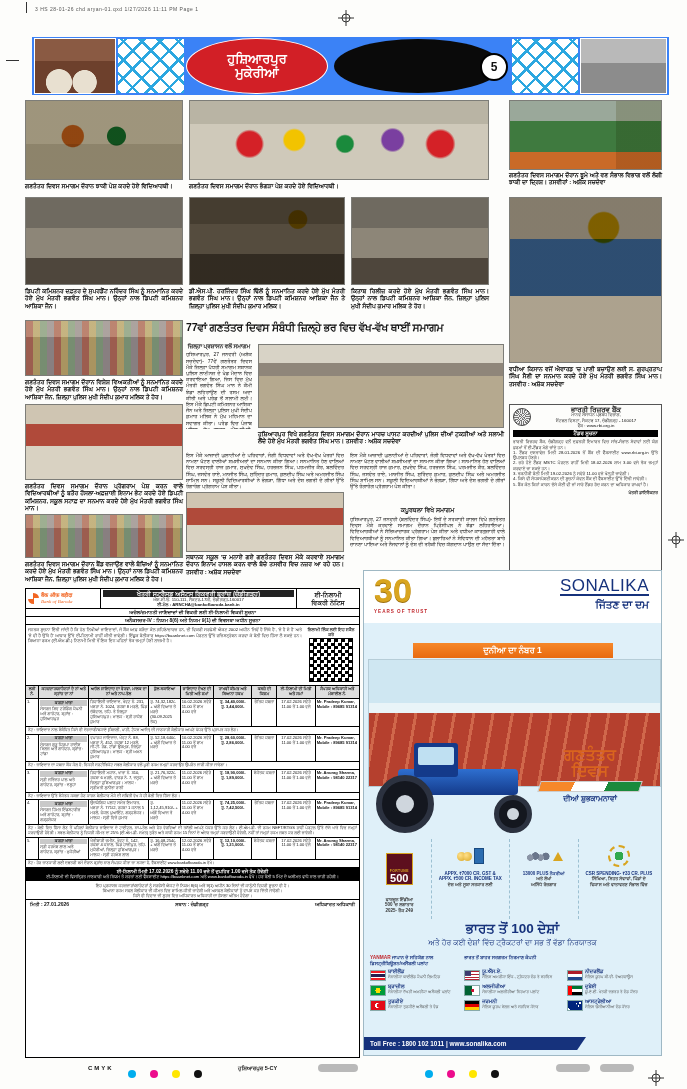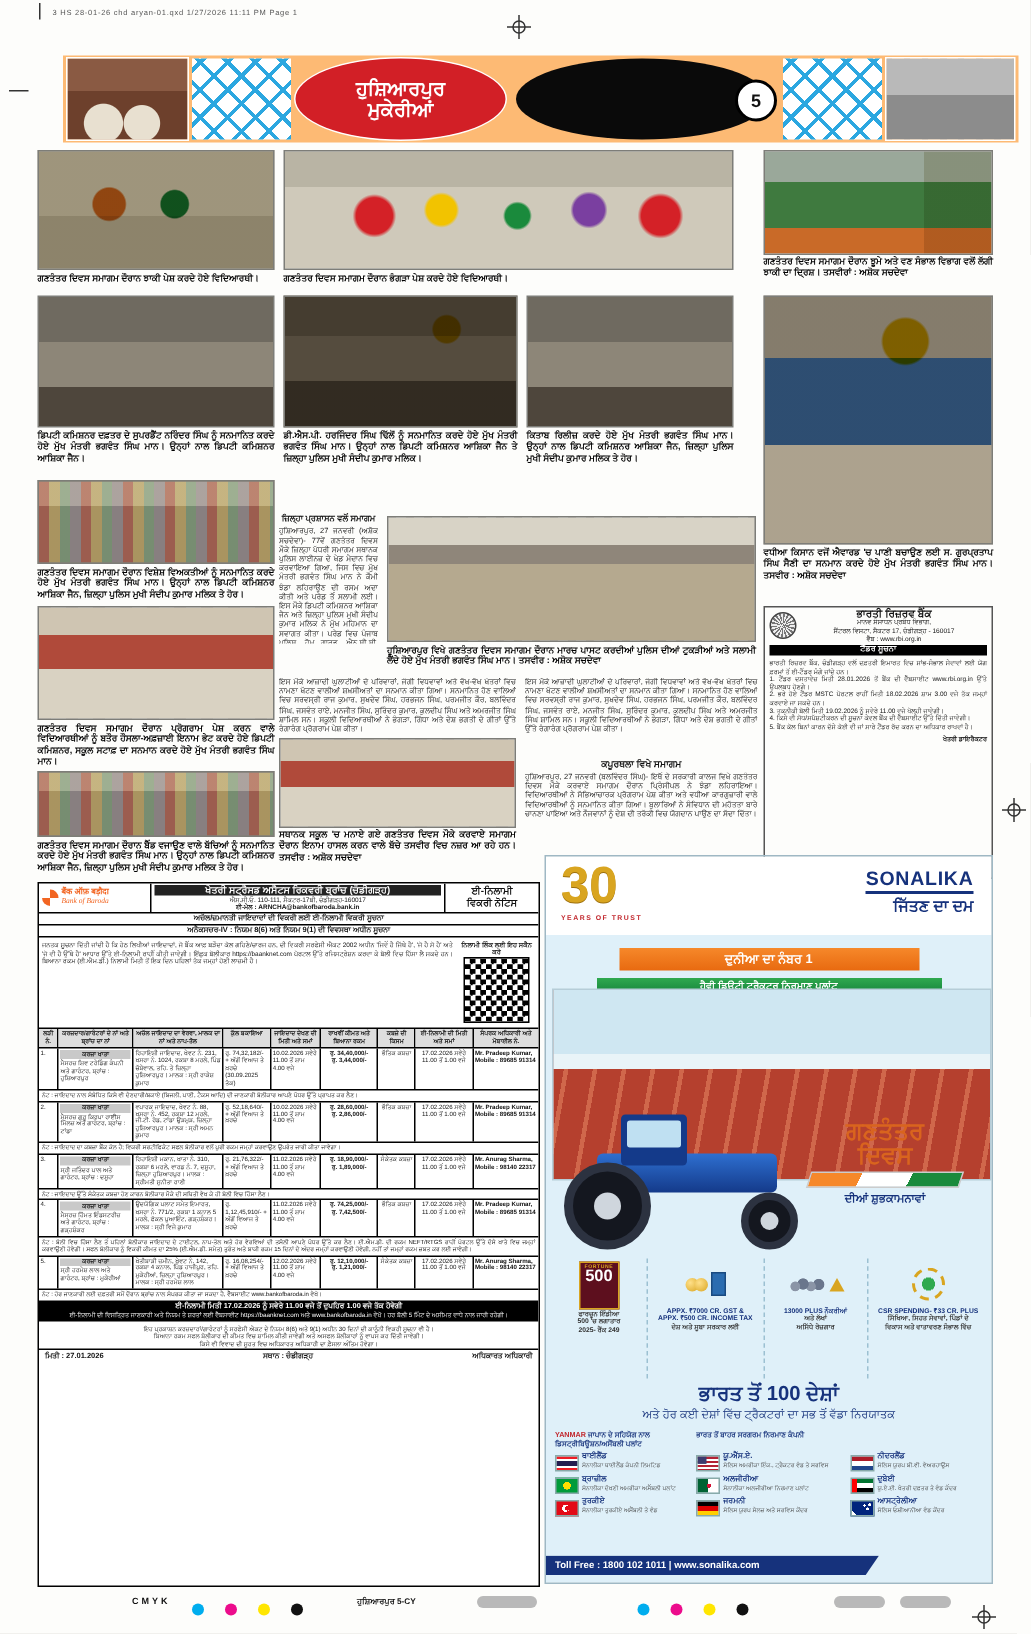--- a/index.html
+++ b/index.html
@@ -32,21 +32,21 @@
     radial-gradient(circle at 70% 25%,#f2c300 0 7%,transparent 8%);background-blend-mode:multiply;background-color:#8d8678;}
   .g-award{background:linear-gradient(180deg,#b8b2a6 0 25%,#3f6fae 25% 60%,#efe8da 60%),
     radial-gradient(circle at 62% 18%,#f2c300 0 9%,transparent 10%);background-blend-mode:multiply;background-color:#b8b2a6;}
   .g-crowd{background:repeating-linear-gradient(90deg,#a33 0 7px,#ca5 7px 14px,#597 14px 21px,#779 21px 28px),
     linear-gradient(180deg,#ddd8ca 0 30%,transparent 30%);background-blend-mode:soft-light;background-color:#8c8375;}
   .g-group{background:linear-gradient(180deg,#cfc5b2 0 25%,#b04a3a 25% 55%,#d9d2c2 55%),
     repeating-linear-gradient(90deg,rgba(90,40,30,.3) 0 8px,transparent 8px 18px);}
   .g-march{background:linear-gradient(180deg,#d8d3c6 0 22%,#8f867a 22% 38%,#b5a98f 38%),
     repeating-linear-gradient(90deg,rgba(70,55,35,.45) 0 5px,transparent 5px 12px);}
   
-  .masthead{left:42px;top:37px;width:637px;height:58px;background:#fdba74;padding:2px;display:flex;align-items:center;gap:2px;}
+  .masthead{left:32px;top:37px;width:637px;height:58px;background:#3b82f6;padding:2px;display:flex;align-items:center;gap:2px;}
   .mh-photo{height:54px;border:1px solid #fff;}
   .mh-arch{width:80px;background:radial-gradient(circle at 30% 80%,#e8e0d0 0 18%,transparent 19%),
     radial-gradient(circle at 62% 80%,#e8e0d0 0 18%,transparent 19%),linear-gradient(180deg,#8a5a43 0 40%,#6d402c 40%);}
   .mh-city{width:85px;background:linear-gradient(180deg,#b9b9b9 0 45%,#8c8c8c 45%),
     repeating-linear-gradient(90deg,rgba(40,40,40,.5) 0 4px,transparent 4px 12px);}
   .mh-diam{height:54px;background-color:#fff;flex:1;
     background-image:repeating-linear-gradient(45deg,#2ba7e0 0 2.5px,transparent 2.5px 13px),
                      repeating-linear-gradient(-45deg,#2ba7e0 0 2.5px,transparent 2.5px 13px);}
   .mh-region{width:140px;height:54px;background:#d21f26;border:1.5px solid #fff;border-radius:50%;
     display:flex;flex-direction:column;justify-content:center;align-items:center;z-index:2;margin-right:-8px;flex:none;}
@@ -98,24 +98,24 @@
   .bk-bar2{font-size:4.2px;line-height:5px;}
   .bk-fine{padding:1.5px 3px;text-align:center;font-size:4.1px;line-height:5px;border-top:1px solid #000;}
   .bk-foot{display:flex;justify-content:space-between;font-weight:700;font-size:5px;padding:1.5px 4px;border-top:1px solid #000;}
   
   .ad{border:1px solid #9fb8c4;background:linear-gradient(180deg,#ffffff 0 52px,#dff0f9 52px);}
   .ad-top{position:absolute;left:0;top:0;width:100%;height:52px;}
   .ad30{position:absolute;left:10px;top:2px;font-size:34px;font-weight:900;color:#d9a520;line-height:34px;
     text-shadow:0 1px 0 #9c6f0e;}
   .ad30l{position:absolute;left:10px;top:38px;font-size:4.6px;font-weight:700;color:#c1272d;letter-spacing:1px;}
   .adbrand{position:absolute;right:12px;top:6px;text-align:right;}
-  .adbrand .b1{font-size:13px;font-weight:700;color:#16327c;letter-spacing:.5px;border-bottom:2.5px solid #16327c;display:inline-block;line-height:17px;}
+  .adbrand .b1{font-size:17px;font-weight:400;color:#16327c;letter-spacing:.5px;border-bottom:2.5px solid #16327c;display:inline-block;line-height:17px;}
   .adbrand .b2{font-size:10.5px;font-weight:700;color:#16327c;margin-top:2px;}
   .ribbon{position:absolute;left:50%;top:56px;transform:translateX(-50%);text-align:center;width:230px;}
-  .rb1{background:linear-gradient(180deg,#f6882a,#e86a10);color:#fff;font-weight:700;font-size:8.5px;padding:2px 0;width:200px;margin:5px auto;}
+  .rb1{background:linear-gradient(180deg,#f6882a,#e86a10);color:#fff;font-weight:700;font-size:8.5px;padding:2px 0;width:200px;margin:16px auto;}
   .rb2{background:linear-gradient(180deg,#2fa94f,#15813a);color:#fff;font-weight:700;font-size:6.6px;padding:2px 0;width:230px;}
   .factory{position:absolute;left:4px;top:88px;width:291px;height:126px;border:1px solid #b6cdd8;
     background:linear-gradient(180deg,#cfe7f2 0 34%,#e9f4f8 34% 42%,transparent 42%),
     repeating-linear-gradient(100deg,#b5402e 0 16px,#d0674b 16px 19px),
     linear-gradient(180deg,transparent 0 42%,#c24a33 42% 88%,#5d7150 88%);}
   .tractor{position:absolute;left:6px;top:168px;width:175px;height:98px;}
   .tr-body{position:absolute;left:28px;top:30px;width:120px;height:26px;background:linear-gradient(180deg,#2e6fd0,#143a8a);border-radius:4px;}
   .tr-cab{position:absolute;left:44px;top:4px;width:44px;height:34px;background:#143a8a;border-radius:3px;}
   .tr-win{position:absolute;left:48px;top:8px;width:36px;height:18px;background:#bfe0f2;border-radius:2px;}
   .tr-w1{position:absolute;left:6px;top:36px;width:58px;height:58px;border-radius:50%;background:#14171f;border:6px solid #2c3240;box-sizing:border-box;}
@@ -131,21 +131,21 @@
   .stat:first-child{border-left:none;}
   .sticon{height:30px;display:flex;align-items:center;justify-content:center;gap:2px;}
   .coin{width:9px;height:9px;border-radius:50%;background:radial-gradient(circle at 35% 35%,#ffe08a,#d9a520);}
   .bldg{width:10px;height:16px;background:#2b6cb0;box-shadow:inset 0 0 0 1px #1a4a80;}
   .crowdico{width:26px;height:16px;background:radial-gradient(circle at 20% 60%,#8a94a6 0 3px,transparent 3.5px),
     radial-gradient(circle at 40% 50%,#6a768c 0 3.5px,transparent 4px),
     radial-gradient(circle at 60% 60%,#8a94a6 0 3px,transparent 3.5px),
     radial-gradient(circle at 80% 52%,#6a768c 0 3.5px,transparent 4px);}
   .uparrow{width:0;height:0;border-left:5px solid transparent;border-right:5px solid transparent;border-bottom:9px solid #d9a520;}
   .csrico{width:18px;height:18px;border-radius:50%;border:2.5px dashed #d9a520;background:radial-gradient(circle,#2fa94f 0 34%,transparent 35%);}
-  .fortune{width:25px;height:30px;background:#5d0f1e;border:1px solid #d9a520;margin:0 auto;display:flex;flex-direction:column;align-items:center;justify-content:flex-start;}
+  .fortune{width:25px;height:30px;background:#5d0f1e;border:1px solid #d9a520;margin:12px auto;display:flex;flex-direction:column;align-items:center;justify-content:flex-end;}
   .fortune .ft{color:#d9a520;font-size:3.4px;font-weight:700;letter-spacing:.4px;}
   .fortune .fn{color:#fff;font-size:11px;font-weight:900;line-height:11px;}
   .stl{font-size:4.5px;line-height:5.4px;font-weight:700;color:#16327c;}
   .stp{font-size:4.5px;line-height:5.4px;font-weight:700;color:#333;}
   .export{position:absolute;left:0;top:350px;width:100%;text-align:center;}
   .ex1{font-size:13.5px;font-weight:900;color:#16327c;}
   .ex2{font-size:7.6px;font-weight:400;color:#16327c;margin-top:1px;}
   .groups{position:absolute;left:6px;top:384px;width:288px;display:grid;grid-template-columns:32% 35% 33%;gap:2px;}
   .gtitle{font-size:4.8px;line-height:5.6px;font-weight:700;color:#16327c;min-height:12px;margin-bottom:2px;}
   .gy{color:#c1272d;}
@@ -246,20 +246,21 @@
 
   <div class="abs photo g-crowd" style="left:25px;top:320px;width:158px;height:56px;"></div>
   <div class="abs cap" style="left:25px;top:379px;width:158px;">ਗਣਤੰਤਰ ਦਿਵਸ ਸਮਾਗਮ ਦੌਰਾਨ ਵਿਸ਼ੇਸ਼ ਵਿਅਕਤੀਆਂ ਨੂੰ ਸਨਮਾਨਿਤ ਕਰਦੇ ਹੋਏ ਮੁੱਖ ਮੰਤਰੀ ਭਗਵੰਤ ਸਿੰਘ ਮਾਨ। ਉਨ੍ਹਾਂ ਨਾਲ ਡਿਪਟੀ ਕਮਿਸ਼ਨਰ ਆਸ਼ਿਕਾ ਜੈਨ, ਜ਼ਿਲ੍ਹਾ ਪੁਲਿਸ ਮੁਖੀ ਸੰਦੀਪ ਕੁਮਾਰ ਮਲਿਕ ਤੇ ਹੋਰ।</div>
 
   <div class="abs photo g-group" style="left:25px;top:404px;width:158px;height:76px;"></div>
   <div class="abs cap" style="left:25px;top:483px;width:158px;">ਗਣਤੰਤਰ ਦਿਵਸ ਸਮਾਗਮ ਦੌਰਾਨ ਪ੍ਰੋਗਰਾਮ ਪੇਸ਼ ਕਰਨ ਵਾਲੇ ਵਿਦਿਆਰਥੀਆਂ ਨੂੰ ਬਤੌਰ ਹੌਸਲਾ-ਅਫ਼ਜ਼ਾਈ ਇਨਾਮ ਭੇਟ ਕਰਦੇ ਹੋਏ ਡਿਪਟੀ ਕਮਿਸ਼ਨਰ, ਸਕੂਲ ਸਟਾਫ਼ ਦਾ ਸਨਮਾਨ ਕਰਦੇ ਹੋਏ ਮੁੱਖ ਮੰਤਰੀ ਭਗਵੰਤ ਸਿੰਘ ਮਾਨ।</div>
 
   <div class="abs photo g-crowd" style="left:25px;top:514px;width:158px;height:44px;"></div>
   <div class="abs cap" style="left:25px;top:561px;width:158px;">ਗਣਤੰਤਰ ਦਿਵਸ ਸਮਾਗਮ ਦੌਰਾਨ ਬੈਂਡ ਵਜਾਉਣ ਵਾਲੇ ਬੱਚਿਆਂ ਨੂੰ ਸਨਮਾਨਿਤ ਕਰਦੇ ਹੋਏ ਮੁੱਖ ਮੰਤਰੀ ਭਗਵੰਤ ਸਿੰਘ ਮਾਨ। ਉਨ੍ਹਾਂ ਨਾਲ ਡਿਪਟੀ ਕਮਿਸ਼ਨਰ ਆਸ਼ਿਕਾ ਜੈਨ, ਜ਼ਿਲ੍ਹਾ ਪੁਲਿਸ ਮੁਖੀ ਸੰਦੀਪ ਕੁਮਾਰ ਮਲਿਕ ਤੇ ਹੋਰ।</div>
 
+  <div class="abs headline" style="left:186px;top:321px;width:319px;">77ਵਾਂ ਗਣਤੰਤਰ ਦਿਵਸ ਸੰਬੰਧੀ ਜ਼ਿਲ੍ਹੇ ਭਰ ਵਿਚ ਵੱਖ-ਵੱਖ ਥਾਈਂ ਸਮਾਗਮ</div>
 
   <div class="abs" style="left:186px;top:343px;width:66px;">
     <div class="kick">ਜ਼ਿਲ੍ਹਾ ਪ੍ਰਸ਼ਾਸਨ ਵਲੋਂ ਸਮਾਗਮ</div>
     <div class="body" style="margin-top:2px;height:78px;overflow:hidden;">ਹੁਸ਼ਿਆਰਪੁਰ, 27 ਜਨਵਰੀ (ਅਸ਼ੋਕ ਸਚਦੇਵਾ)- 77ਵੇਂ ਗਣਤੰਤਰ ਦਿਵਸ ਮੌਕੇ ਜ਼ਿਲ੍ਹਾ ਪੱਧਰੀ ਸਮਾਗਮ ਸਥਾਨਕ ਪੁਲਿਸ ਲਾਈਨਜ਼ ਦੇ ਖੇਡ ਮੈਦਾਨ ਵਿਚ ਕਰਵਾਇਆ ਗਿਆ, ਜਿਸ ਵਿਚ ਮੁੱਖ ਮੰਤਰੀ ਭਗਵੰਤ ਸਿੰਘ ਮਾਨ ਨੇ ਕੌਮੀ ਝੰਡਾ ਲਹਿਰਾਉਣ ਦੀ ਰਸਮ ਅਦਾ ਕੀਤੀ ਅਤੇ ਪਰੇਡ ਤੋਂ ਸਲਾਮੀ ਲਈ। ਇਸ ਮੌਕੇ ਡਿਪਟੀ ਕਮਿਸ਼ਨਰ ਆਸ਼ਿਕਾ ਜੈਨ ਅਤੇ ਜ਼ਿਲ੍ਹਾ ਪੁਲਿਸ ਮੁਖੀ ਸੰਦੀਪ ਕੁਮਾਰ ਮਲਿਕ ਨੇ ਮੁੱਖ ਮਹਿਮਾਨ ਦਾ ਸਵਾਗਤ ਕੀਤਾ। ਪਰੇਡ ਵਿਚ ਪੰਜਾਬ ਪੁਲਿਸ, ਹੋਮ ਗਾਰਡ, ਐਨ.ਸੀ.ਸੀ. ਅਤੇ ਸਕੂਲੀ ਬੈਂਡਾਂ ਦੀਆਂ ਟੁਕੜੀਆਂ ਸ਼ਾਮਿਲ ਸਨ।</div>
   </div>
 
   <div class="abs photo g-march" style="left:258px;top:344px;width:246px;height:84px;"></div>
   <div class="abs cap" style="left:258px;top:431px;width:246px;">
     <span>ਹੁਸ਼ਿਆਰਪੁਰ ਵਿਖੇ ਗਣਤੰਤਰ ਦਿਵਸ ਸਮਾਗਮ ਦੌਰਾਨ ਮਾਰਚ ਪਾਸਟ ਕਰਦੀਆਂ ਪੁਲਿਸ ਦੀਆਂ ਟੁਕੜੀਆਂ ਅਤੇ ਸਲਾਮੀ ਲੈਂਦੇ ਹੋਏ ਮੁੱਖ ਮੰਤਰੀ ਭਗਵੰਤ ਸਿੰਘ ਮਾਨ।</span>
     <span class="credit">ਤਸਵੀਰ : ਅਸ਼ੋਕ ਸਚਦੇਵਾ</span>

